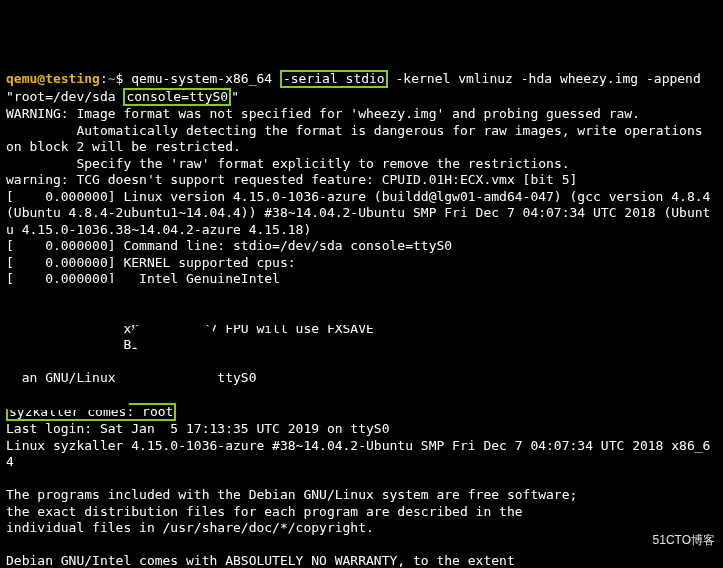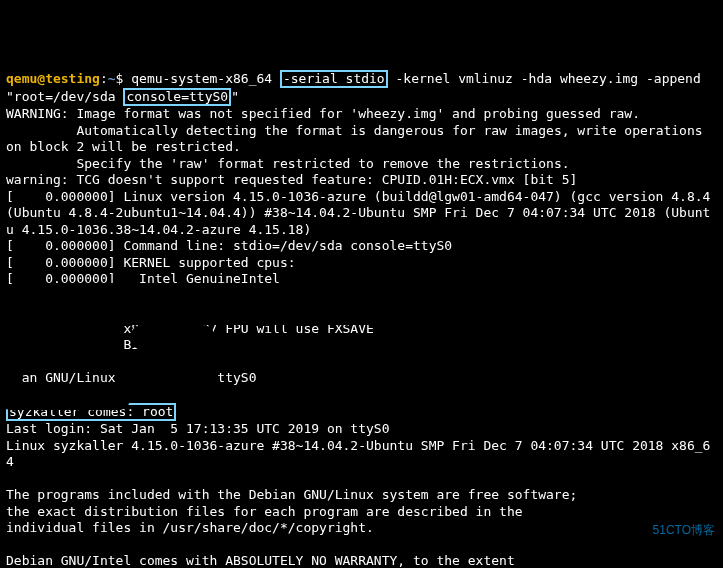--- a/index.html
+++ b/index.html
@@ -13,51 +13,51 @@
     color: #fff;
     overflow: hidden;
     padding: 4px 6px;
     position: relative;
     white-space: pre-wrap;
     word-break: break-all;
   }
   .prompt-user { color: #eab308; font-weight: bold; }
   .prompt-path { color: #729fcf; font-weight: bold; }
   .cmd { color: #fff; }
-  .hl { border: 2px solid #7dd3fc; padding: 0 1px; display: inline-block; line-height: 14px; }
+  .hl { border: 2px solid #84cc16; padding: 0 1px; display: inline-block; line-height: 14px; }
   .out { color: #fff; }
   .brush {
     position: absolute;
     background: #000;
     border-radius: 50% / 60%;
   }
   .b1 { left: 0px; top: 283px; width: 430px; height: 42px; border-radius: 30px; }
   .b2 { left: 395px; top: 270px; width: 290px; height: 40px; border-radius: 24px; }
   .b3 { left: 0px; top: 320px; width: 120px; height: 30px; border-radius: 20px; }
   .b4 { left: 130px; top: 325px; width: 85px; height: 25px; border-radius: 16px; }
   .b5 { left: 0px; top: 355px; width: 50px; height: 20px; border-radius: 14px; }
   .b6 { left: 0px; top: 388px; width: 130px; height: 22px; border-radius: 14px; }
   .watermark {
     position: absolute;
     right: 8px;
-    bottom: 30px;
-    color: #0369a1;
+    bottom: 20px;
+    color: #e5e5e5;
     font-size: 12px;
     font-family: sans-serif;
   }
 </style>
 </head>
 <body>
 
 
 
 <div><span class="prompt-user">qemu@testing</span><span class="out">:</span><span class="prompt-path">~</span><span class="out">$</span><span class="out"> </span><span class="cmd">qemu-system-x86_64 </span><span class="hl cmd">-serial stdio</span><span class="cmd"> -kernel vmlinuz -hda wheezy.img -append "root=/dev/sda </span><span class="hl cmd">console=ttyS0</span><span class="cmd">"</span>
 <span class="out">WARNING: Image format was not specified for 'wheezy.img' and probing guessed raw.</span>
 <span class="out">         Automatically detecting the format is dangerous for raw images, write operations on block 2 will be restricted.</span>
-<span class="out">         Specify the 'raw' format restricted to remove the restrictions.</span>
+<span class="out">         Specify the 'raw' format explicitly to remove the restrictions.</span>
 <span class="out">warning: TCG doesn't support requested feature: CPUID.01H:ECX.vmx [bit 5]</span>
 <span class="out">[    0.000000] Linux version 4.15.0-1036-azure (buildd@lgw01-amd64-047) (gcc version 4.8.4 (Ubuntu 4.8.4-2ubuntu1~14.04.4)) #38~14.04.2-Ubuntu SMP Fri Dec 7 04:07:34 UTC 2018 (Ubuntu 4.15.0-1036.38~14.04.2-azure 4.15.18)</span>
 <span class="out">[    0.000000] Command line: stdio=/dev/sda console=ttyS0</span>
 <span class="out">[    0.000000] KERNEL supported cpus:</span>
 <span class="out">[    0.000000]   Intel GenuineIntel</span>
 <span class="out">[    0.000000]   AMD AuthenticAMD</span>
 <span class="out">[    0.000000]   Centaur CentaurHauls</span>
 <span class="out">[    0.000000] x86/fpu: x87 FPU will use FXSAVE</span>
 <span class="out">               BIOS                   </span>
 

